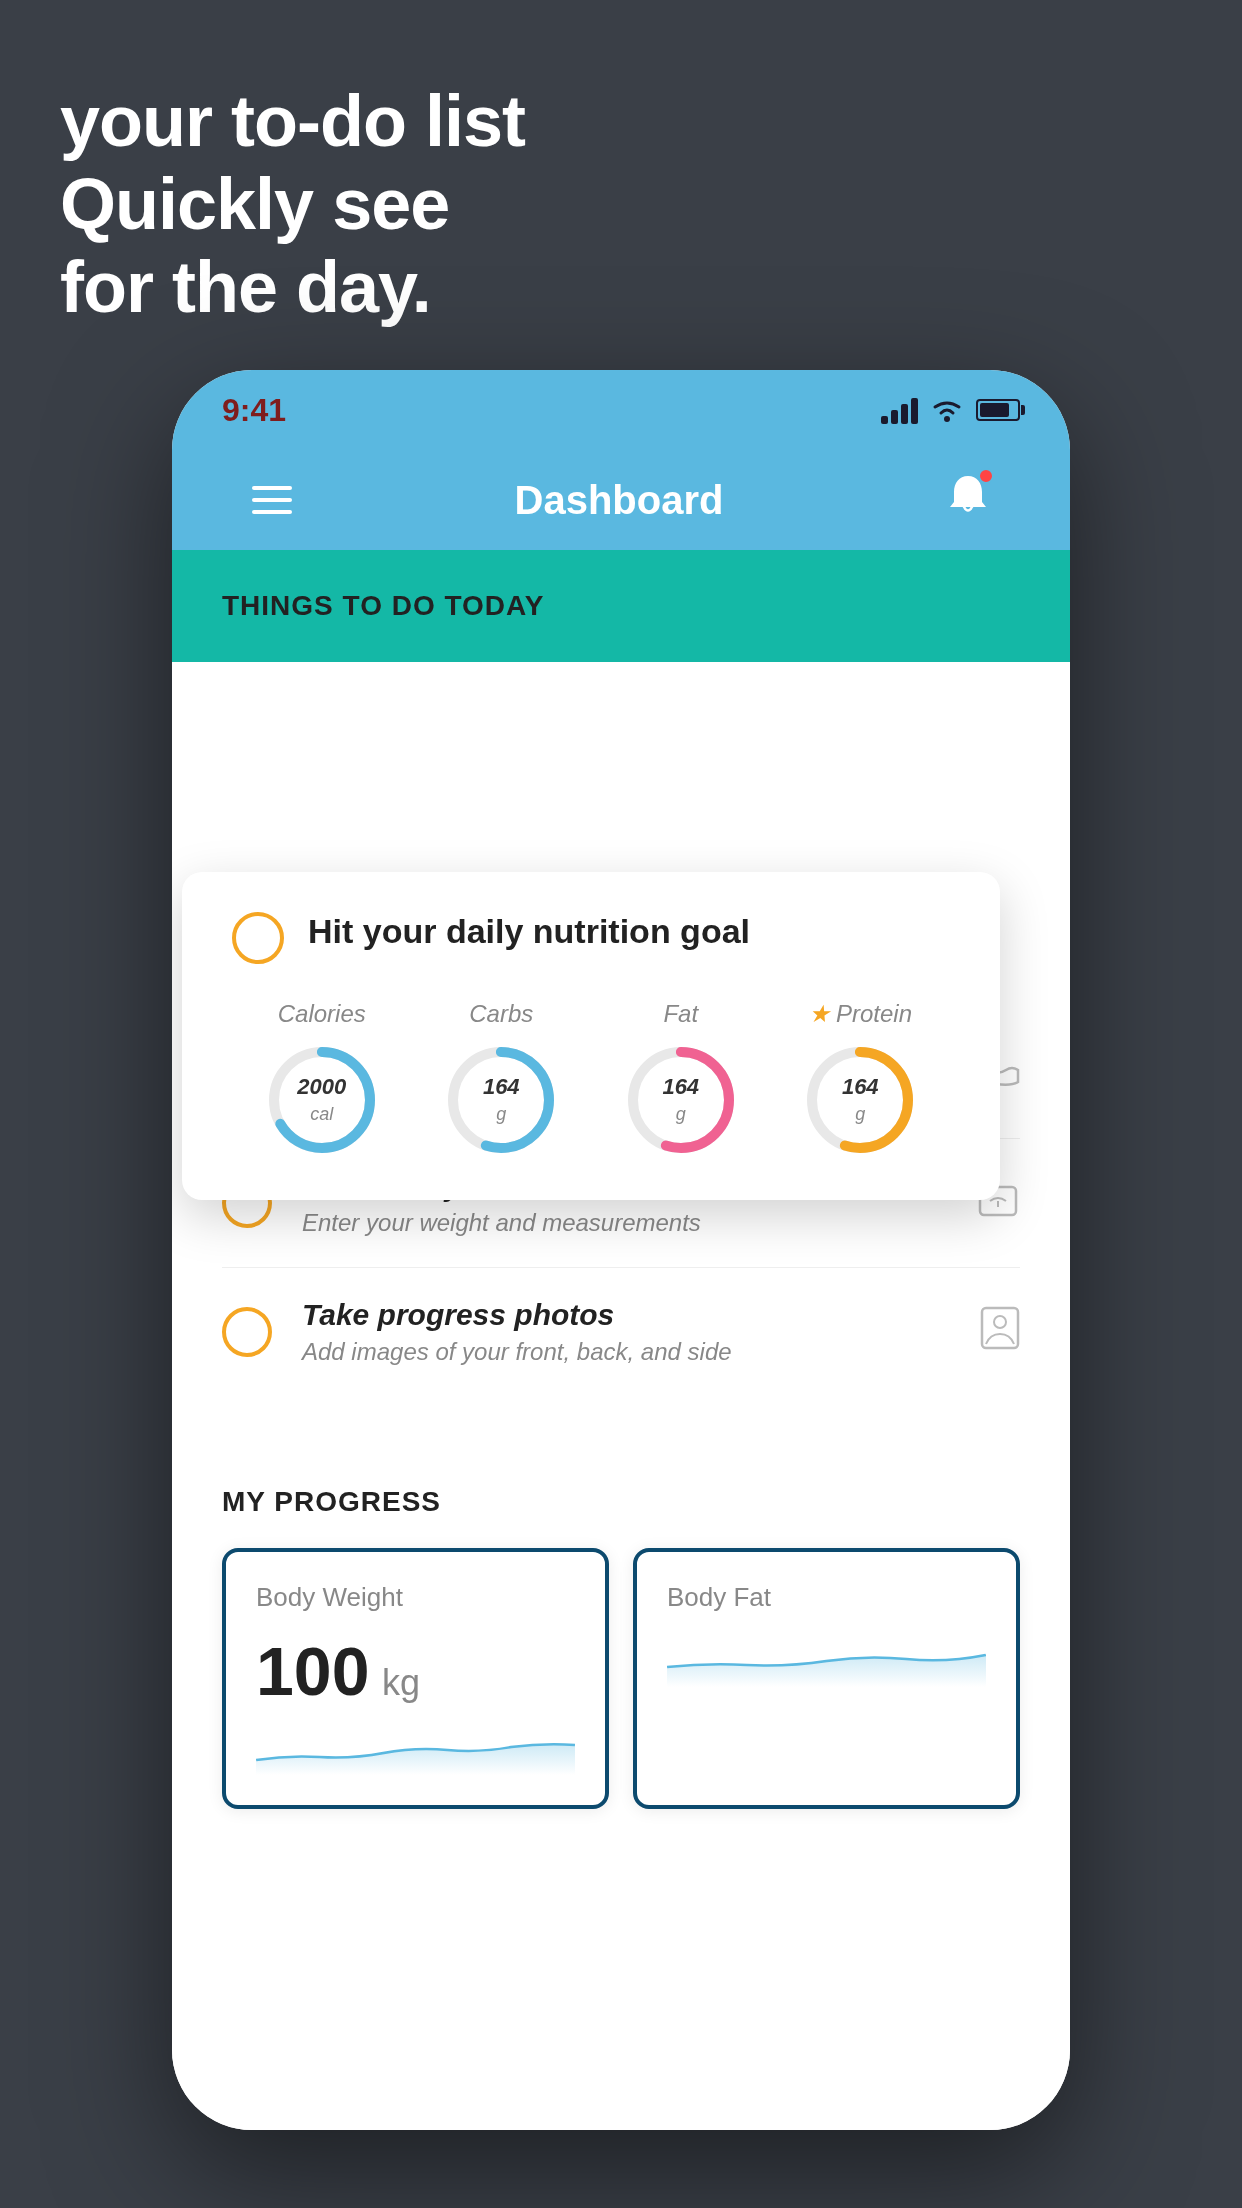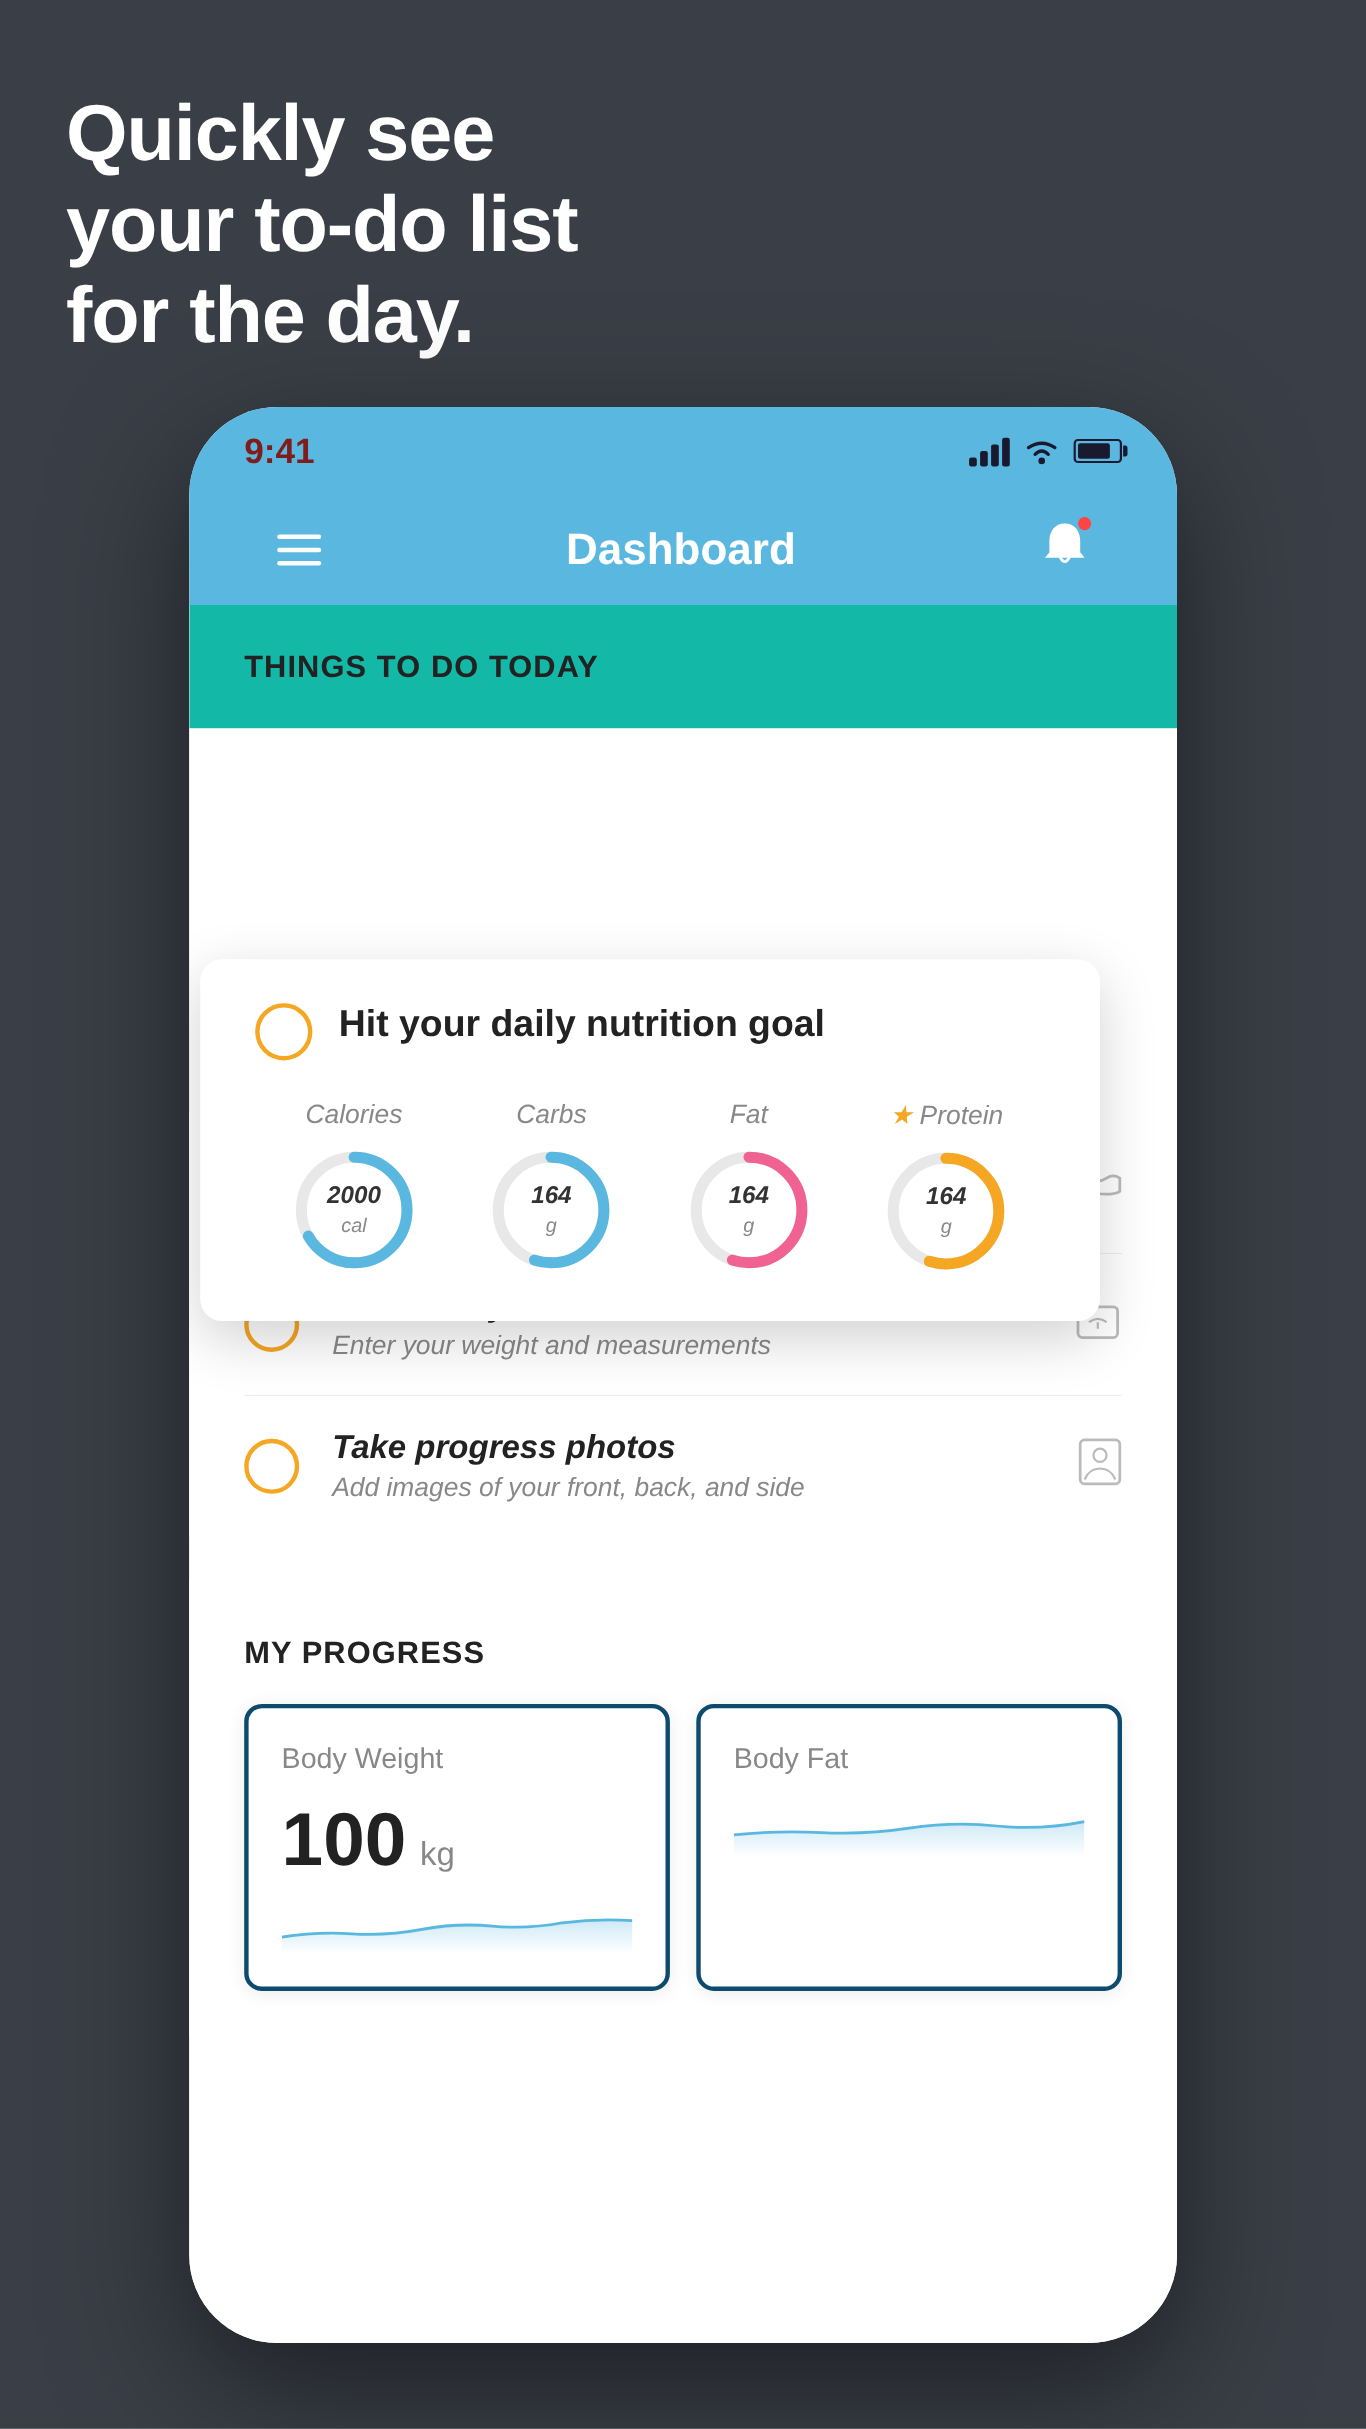--- a/index.html
+++ b/index.html
@@ -346,21 +346,21 @@
     }
 
     .progress-value {
       font-size: 68px;
       font-weight: 800;
       color: #222;
       line-height: 1;
     }
 
     .progress-unit {
-      font-size: 30px;
+      font-size: 36px;
       font-weight: 400;
       color: #888;
       margin-left: 8px;
     }
 
     .sparkline {
       margin-top: 20px;
       height: 50px;
       position: relative;
       overflow: hidden;
@@ -379,22 +379,22 @@
       right: 0;
       bottom: 0;
       background: white;
       overflow: hidden;
     }
   </style>
 </head>
 <body>
 
 <div class="hero-text">
+  <div>your to-do list</div>
   <div>Quickly see</div>
-  <div>your to-do list</div>
   <div>for the day.</div>
 </div>
 
 <div class="phone-frame">
 
   <div class="status-bar">
     <span class="status-time">9:41</span>
     <div class="status-icons">
       <div class="signal-bars">
         <div class="signal-bar" style="height:8px"></div>

